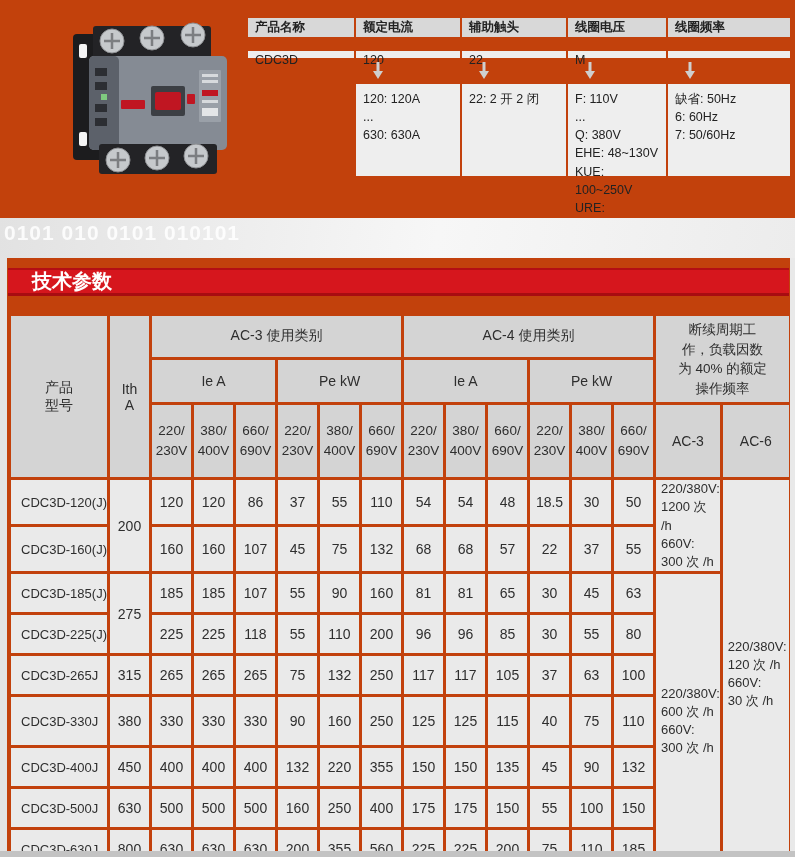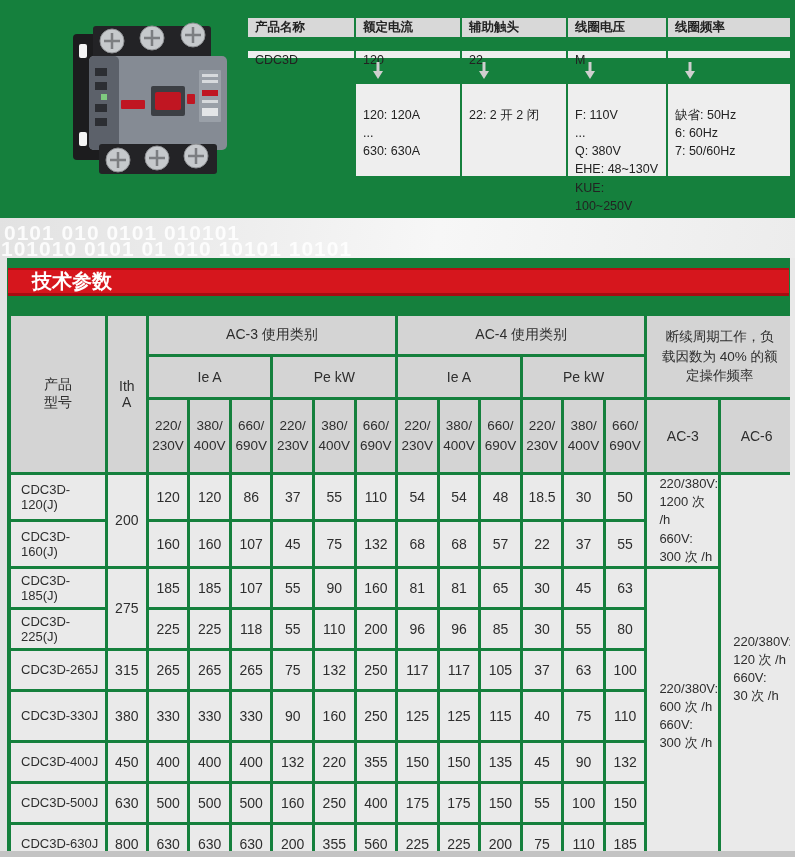--- a/index.html
+++ b/index.html
@@ -1,35 +1,35 @@
 <!DOCTYPE html>
 <html><head>
 <meta charset="utf-8">
 <style>
   * { margin:0; padding:0; box-sizing:border-box; }
   html,body { background:#fff; }
   body { font-family:"Liberation Sans","DejaVu Sans",sans-serif; color:#333; }
-  #page { position:relative; width:795px; height:857px; background:#15803d; overflow:hidden; }
+  #page { position:relative; width:795px; height:857px; background:#c2410c; overflow:hidden; }
 
   
   .edge-left  { position:absolute; left:0; top:258px; bottom:0; width:7px; background:#e3e3e3; }
   .edge-right { position:absolute; right:0; top:258px; bottom:0; width:5px; background:#e9e9e9; }
   .edge-bottom{ position:absolute; left:0; right:0; bottom:0; height:6px; background:#c3c3c3; z-index:5; }
 
   
   .photo { position:absolute; left:55px; top:8px; width:190px; height:172px; }
 
   
   .naming { position:absolute; left:248px; top:18px; width:542px;
             display:grid; grid-template-columns:106px 104px 104px 98px 122px;
             grid-template-rows:19px 19px 22px 92px; gap:2px; }
   .naming .hd   { background:#d8d8d8; font-size:12.5px; font-weight:bold; line-height:19px; padding-left:7px; color:#222; }
   .naming .val  { background:#eeeeee; font-size:12.5px; line-height:19px; padding-left:7px; color:#222;margin-top:12px; }
   .naming .arr  { background:transparent; padding-left:16px; padding-top:2px; }
-  .naming .note { background:#eeeeee; font-size:12.5px; line-height:1.45; padding:22px 6px 4px 7px;
+  .naming .note { background:#eeeeee; font-size:12.5px; line-height:1.45; padding:6px 6px 4px 7px;
                   white-space:pre-line; color:#222; }
   .naming .blank{ background:transparent; }
 
   
   .band { position:absolute; left:0; top:218px; width:795px; height:40px;
           background:linear-gradient(100deg,#e2e2e2 0%,#f7f7f7 55%,#ececec 100%); overflow:hidden; }
   .band .b1,.band .b2 { position:absolute; font-size:21px; letter-spacing:1px; color:rgba(255,255,255,0.85);
           font-weight:bold; white-space:nowrap; }
   .band .b1 { left:4px;  top:3px; }
   .band .b2 { left:1px;  top:19px; }
@@ -41,22 +41,22 @@
 
   
   .specwrap { position:absolute; left:8px; top:313px; }
   table.spec { border-collapse:separate; border-spacing:3px; }
   table.spec td { text-align:center; vertical-align:middle; font-size:14px; color:#2e2e2e; }
   table.spec td.h { background:#d4d4d4; }
   table.spec td.c { background:#eaeaea; }
   td.pre   { white-space:pre-line; }
   td.model { text-align:left !important; padding-left:10px; font-size:13px !important; }
   td.volt  { font-size:13.5px !important; line-height:1.5; }
-  td.duty  { text-align:center; font-size:13.5px !important; padding:4px 14px; line-height:1.45; }
-  td.ops   { text-align:left !important; font-size:13px !important; padding-left:12px; line-height:1.4;
+  td.duty  { text-align:center; font-size:13.5px !important; padding:4px 21px; line-height:1.45; }
+  td.ops   { text-align:left !important; font-size:13px !important; padding-left:5px; line-height:1.4;
              white-space:pre-line; vertical-align:middle; }
   td.grp   { font-size:14px !important; }
 </style>
 </head>
 <body>
 
 <div id="page">
 
   <div class="photo">
     <svg width="190" height="172" viewBox="0 0 190 172">
@@ -143,21 +143,20 @@
 EHE: 48~130V
 KUE: 100~250V
 URE: 250~500V</div>
       <div class="note">缺省: 50Hz
 6: 60Hz
 7: 50/60Hz</div>
     </div>
 
   <div class="band">
     <div class="b1">0101 010 0101 010101</div>
-    <div class="b2">101010  0101  01 010 10101 10101</div>
   </div>
 
   <div class="banner">
     <span>技术参数</span>
   </div>
 
   <div class="specwrap">
     <table class="spec" id="spec-table">
       <colgroup id="spec-cols">
           <col style="width: 96px;">

